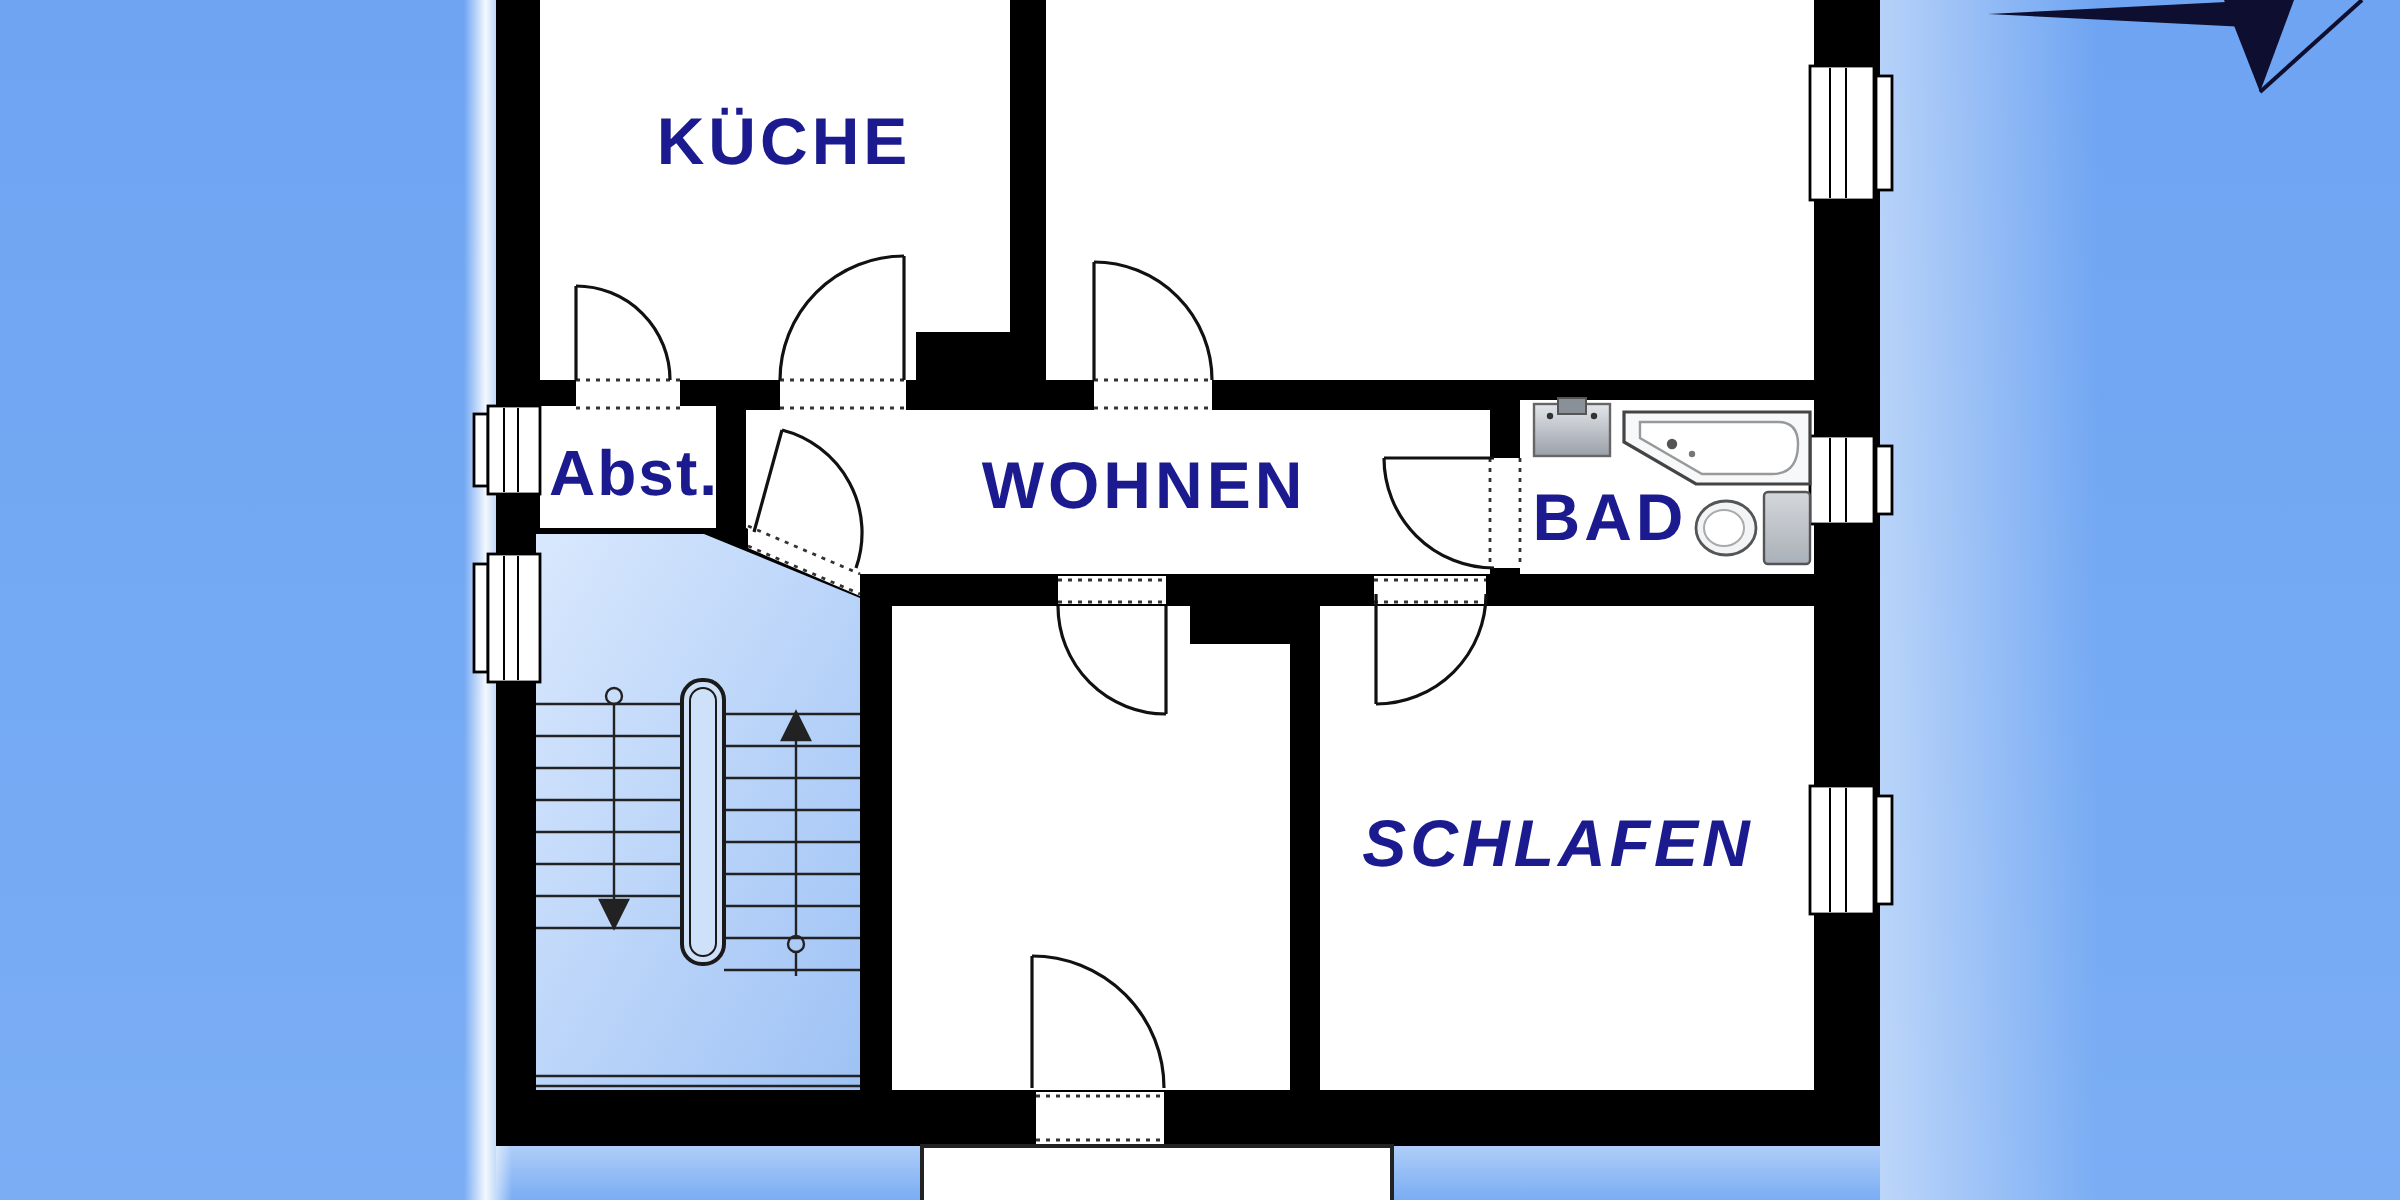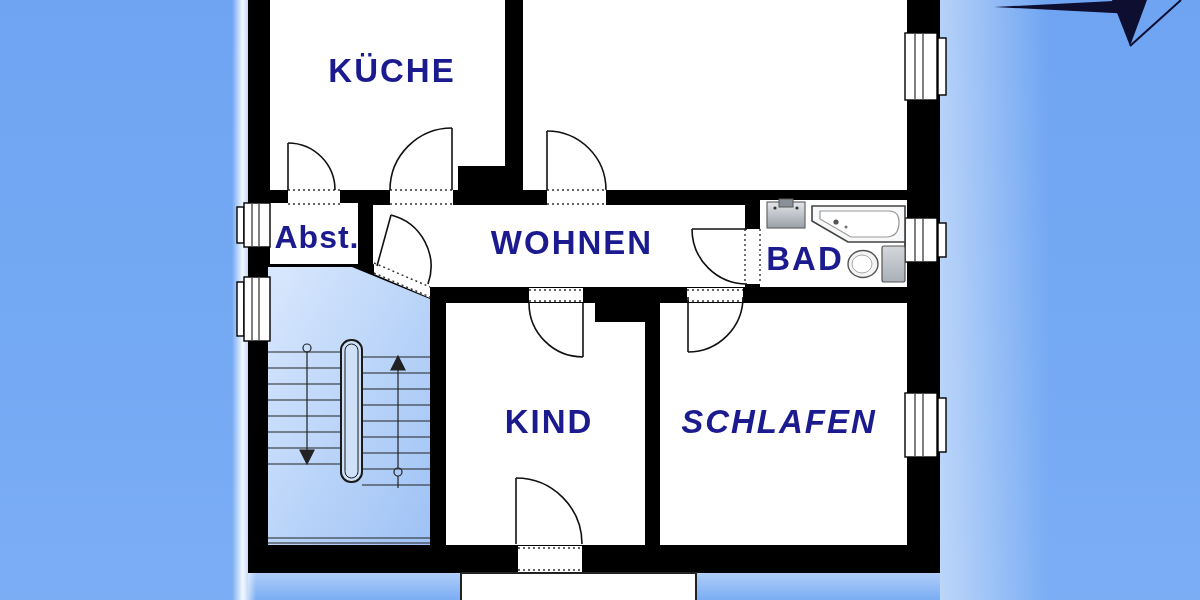--- a/index.html
+++ b/index.html
@@ -247,16 +247,15 @@
       <polygon points="994,7 1133,0 1133,14"></polygon>
       <polygon points="1112,0 1147,0 1130,46"></polygon>
       <line x1="1130" y1="46" x2="1181" y2="0" stroke="#0e0e30" stroke-width="2"></line>
     </g>
   </svg>
 
   <div class="room-label" style="left:392px;top:71px;">KÜCHE</div>
   <div class="room-label small" style="left:317px;top:237px;">Abst.</div>
   <div class="room-label" style="left:572px;top:243px;">WOHNEN</div>
   <div class="room-label" style="left:805px;top:259px;">BAD</div>
-  <div class="room-label" style="left:549px;top:422px;">KIND</div>
   <div class="room-label" style="left:779px;top:422px;font-style:italic;">SCHLAFEN</div>
 
 </div>
 
 </body></html>

